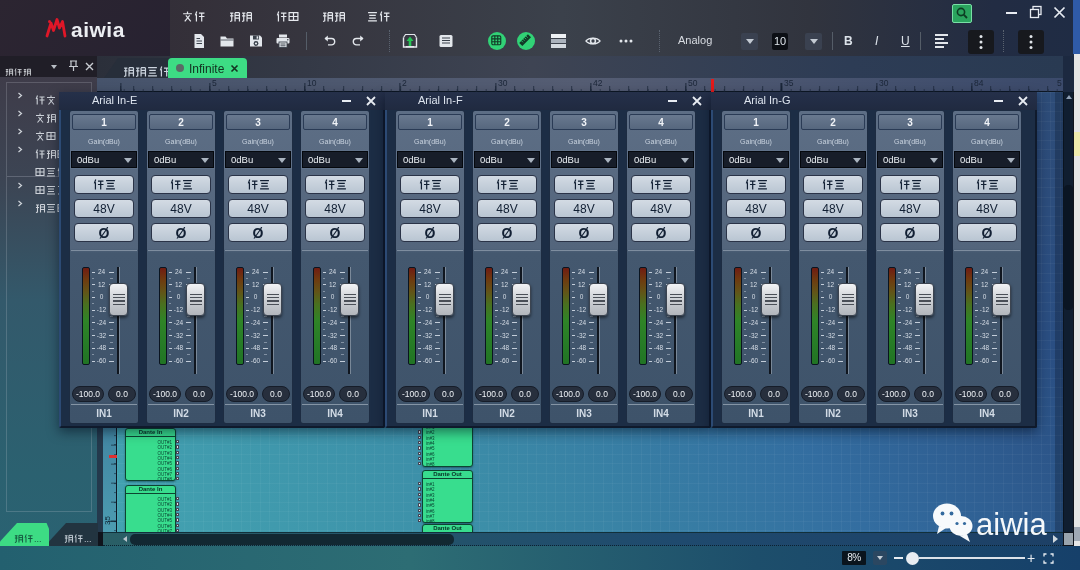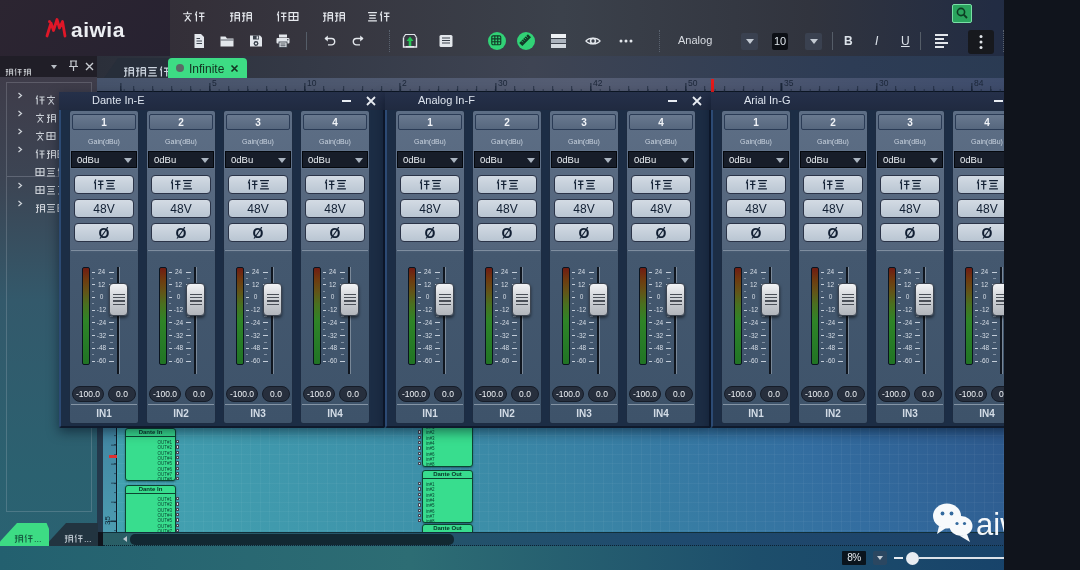--- a/index.html
+++ b/index.html
@@ -1,16 +1,16 @@
 <!DOCTYPE html>
 <html><head><meta charset="utf-8"><style>
 
 *{margin:0;padding:0;box-sizing:border-box}
 html,body{width:1080px;height:570px;overflow:hidden;background:#10141c;font-family:"Liberation Sans",sans-serif}
-#app{position:relative;width:1004px;height:570px;overflow:hidden}
+#app{position:relative;width:1080px;height:570px;overflow:hidden}
 .abs{position:absolute}
 
 </style></head><body>
 <div id="app">
 <div class="abs" style="left:0;top:0;width:1080px;height:56px;background:linear-gradient(90deg,#2e2833 0%,#343039 18%,#3b414b 52%,#31343e 75%,#222c43 92%,#1f2c44 100%)"></div>
 <div class="abs" style="left:0;top:0;width:170px;height:56px;background:linear-gradient(135deg,#2c2531,#272231)"></div>
 <svg class="abs" style="left:45px;top:17px" width="22" height="22" viewBox="0 0 22 22">
       <path d="M2 19 L6 6 L8.5 13.5 L12 2.5 L14.5 11 L17.5 4.5 L20 19" fill="none" stroke="#e01728" stroke-width="2.8" stroke-linejoin="round" stroke-linecap="round"></path>
       <circle cx="4.5" cy="4.5" r="1.5" fill="#e01728"></circle>
     </svg>
@@ -453,21 +453,21 @@
           <path d="M1 2 H4 M1 4.5 H4 M2.5 2 V9 L1 9.5 M5.5 1.5 H9.5 M5.5 4 H9.5 M5.5 6.5 H9.5 M5.5 1.5 V9.5 M9.5 1.5 V9.5" fill="none" stroke="#c2ccd4" stroke-width="1.1"></path>
         </g>
         <g transform="translate(10,0) scale(0.9)">
           <path d="M2.5 0.5 L1.2 4 M2.2 3 V9.5 M4.5 2 H9.5 M4.5 5 H9.5 M7 2 V9.5" fill="none" stroke="#c2ccd4" stroke-width="1.1"></path>
         </g>
         <text x="20" y="8" font-size="9" fill="#c2ccd4" font-family="Liberation Sans">...</text>
       </svg></div>
 <div class="abs" style="left:0;top:0;width:0;height:0"></div>
 <div class="abs" style="left:59px;top:92px;width:326px;height:336px;background:#1c2d45;border:2px solid #0f1a2c;border-left:2px solid #2c4a74;border-radius:2px;box-shadow:0 4px 12px rgba(0,10,25,.5);z-index:5"></div>
 <div class="abs" style="left:59px;top:92px;width:326px;height:18px;background:linear-gradient(180deg,#25304a,#202a40);z-index:5"></div>
-<div class="abs" style="left:92px;top:94px;font-size:11px;color:#dde4ee;z-index:5">Dante In-E</div>
+<div class="abs" style="left:92px;top:94px;font-size:11px;color:#dde4ee;z-index:5">Arial In-E</div>
 <div class="abs" style="left:342px;top:100px;width:9px;height:2px;background:#e8ecf2;z-index:5"></div>
 <svg class="abs" style="left:366px;top:96px;z-index:5" width="10" height="10" viewBox="0 0 10 10">
       <path d="M1 1 L9 9 M9 1 L1 9" stroke="#e8ecf2" stroke-width="1.8"></path>
     </svg>
 <div class="abs" style="left:0;top:0;z-index:6;width:0;height:0;overflow:visible">
       <div class="abs" style="position:absolute">
 <div class="abs" style="left:69px;top:110px;width:70px;height:314px;background:linear-gradient(180deg,#5d6e85 0%,#53657c 44%,#44586f 45.5%,#3e536a 100%);border:1px solid #1d2c42;border-radius:3px"></div>
 <div class="abs" style="left:72px;top:114px;width:64px;height:16px;background:linear-gradient(180deg,#69798f,#56677e);border:1px solid #2a3b55;border-radius:2px;color:#f0f3f7;font-size:10px;font-weight:bold;text-align:center;line-height:15px">1</div>
 <div class="abs" style="left:69px;top:138px;width:70px;text-align:center;font-size:7px;color:#c9d3df">Gain(dBu)</div>
 <div class="abs" style="left:71px;top:151px;width:66px;height:17px;background:#171d29;border:1px solid #05080d;box-shadow:0 0 0 1px rgba(120,140,165,0.2);color:#eef2f6;font-size:9.5px;line-height:16px;padding-left:5px">0dBu</div>
@@ -737,21 +737,21 @@
 <div class="abs" style="left:343.5px;top:294px;width:12px;height:11px;background:repeating-linear-gradient(180deg,#4a4f57 0 1.2px,transparent 1.2px 3.2px)"></div>
 <div class="abs" style="left:303px;top:386px;width:32px;height:16px;background:#272f3d;border:1px solid #161d29;border-radius:8px;color:#eef2f6;font-size:8.5px;text-align:center;line-height:15px">-100.0</div>
 <div class="abs" style="left:339px;top:386px;width:28px;height:16px;background:#272f3d;border:1px solid #161d29;border-radius:8px;color:#eef2f6;font-size:8.5px;text-align:center;line-height:15px">0.0</div>
 <div class="abs" style="left:302px;top:404px;width:66px;height:1px;background:rgba(220,228,238,0.45)"></div>
 <div class="abs" style="left:300px;top:408px;width:70px;text-align:center;font-size:10px;font-weight:bold;color:#d3dce6">IN4</div>
 </div>
     </div>
 <div class="abs" style="left:0;top:0;width:0;height:0"></div>
 <div class="abs" style="left:385px;top:92px;width:326px;height:336px;background:#1c2d45;border:2px solid #0f1a2c;border-left:2px solid #2c4a74;border-radius:2px;box-shadow:0 4px 12px rgba(0,10,25,.5);z-index:5"></div>
 <div class="abs" style="left:385px;top:92px;width:326px;height:18px;background:linear-gradient(180deg,#25304a,#202a40);z-index:5"></div>
-<div class="abs" style="left:418px;top:94px;font-size:11px;color:#dde4ee;z-index:5">Analog In-F</div>
+<div class="abs" style="left:418px;top:94px;font-size:11px;color:#dde4ee;z-index:5">Arial In-F</div>
 <div class="abs" style="left:668px;top:100px;width:9px;height:2px;background:#e8ecf2;z-index:5"></div>
 <svg class="abs" style="left:692px;top:96px;z-index:5" width="10" height="10" viewBox="0 0 10 10">
       <path d="M1 1 L9 9 M9 1 L1 9" stroke="#e8ecf2" stroke-width="1.8"></path>
     </svg>
 <div class="abs" style="left:0;top:0;z-index:6;width:0;height:0;overflow:visible">
       <div class="abs" style="position:absolute">
 <div class="abs" style="left:395px;top:110px;width:70px;height:314px;background:linear-gradient(180deg,#5d6e85 0%,#53657c 44%,#44586f 45.5%,#3e536a 100%);border:1px solid #1d2c42;border-radius:3px"></div>
 <div class="abs" style="left:398px;top:114px;width:64px;height:16px;background:linear-gradient(180deg,#69798f,#56677e);border:1px solid #2a3b55;border-radius:2px;color:#f0f3f7;font-size:10px;font-weight:bold;text-align:center;line-height:15px">1</div>
 <div class="abs" style="left:395px;top:138px;width:70px;text-align:center;font-size:7px;color:#c9d3df">Gain(dBu)</div>
 <div class="abs" style="left:397px;top:151px;width:66px;height:17px;background:#171d29;border:1px solid #05080d;box-shadow:0 0 0 1px rgba(120,140,165,0.2);color:#eef2f6;font-size:9.5px;line-height:16px;padding-left:5px">0dBu</div>

